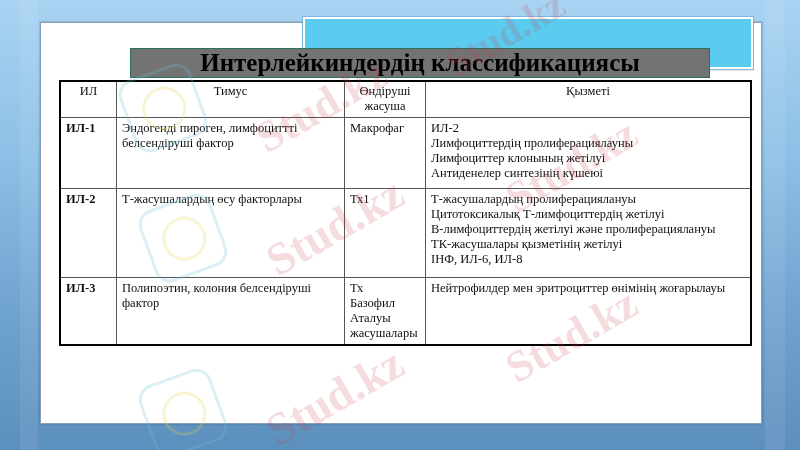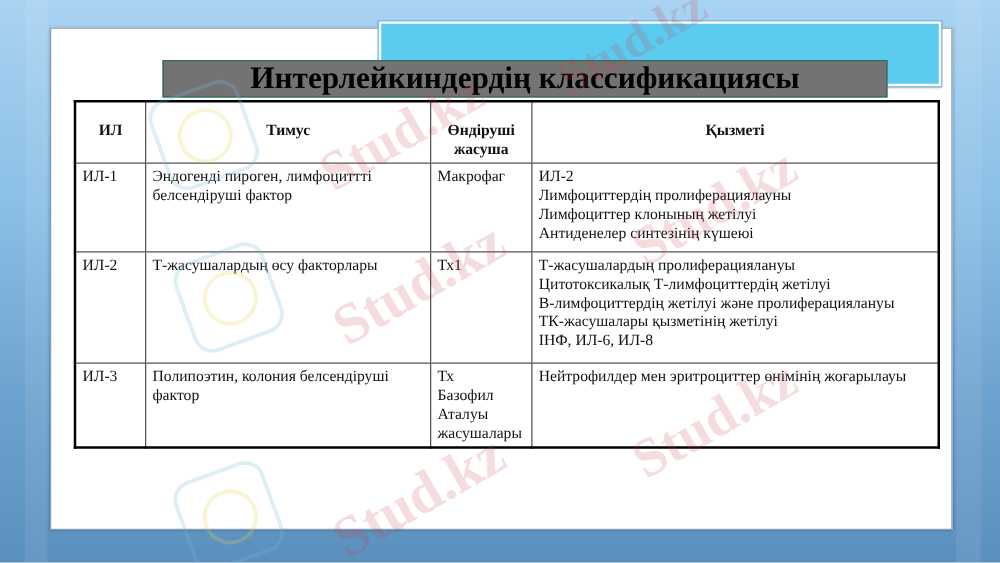--- a/index.html
+++ b/index.html
@@ -28,22 +28,22 @@
     box-sizing:border-box;
   }
   table.il {
     position:absolute; left:59px; top:80px; width:693px;
     border-collapse:collapse; border:2px solid #000; background:#fff;
     font-family: "Liberation Serif", serif; font-size:12.5px; color:#111;
   }
   table.il th, table.il td {
     border:1px solid #555; vertical-align:top; padding:3px 5px; line-height:15px;
   }
-  table.il th { font-weight:bold; text-align:center; height:29px; padding-top:15px; }
-  td.id-col { font-weight:normal; width:45px; padding-left:6px; }
+  table.il th { font-weight:normal; text-align:center; height:29px; padding-top:2px; }
+  td.id-col { font-weight:bold; width:45px; padding-left:6px; }
   td.name-col { width:217px; }
   td.cell-col { width:70px; text-align:left; }
   td.fn-col { }
   .fn-line { display:block; white-space:nowrap; }
   .cell-line { display:block; }
   .watermark {
     position:absolute; font-family:"Liberation Serif", serif; font-weight:bold;
     color: rgba(200,60,70,0.18); transform: rotate(-30deg); pointer-events:none;
     white-space:nowrap;
   }

